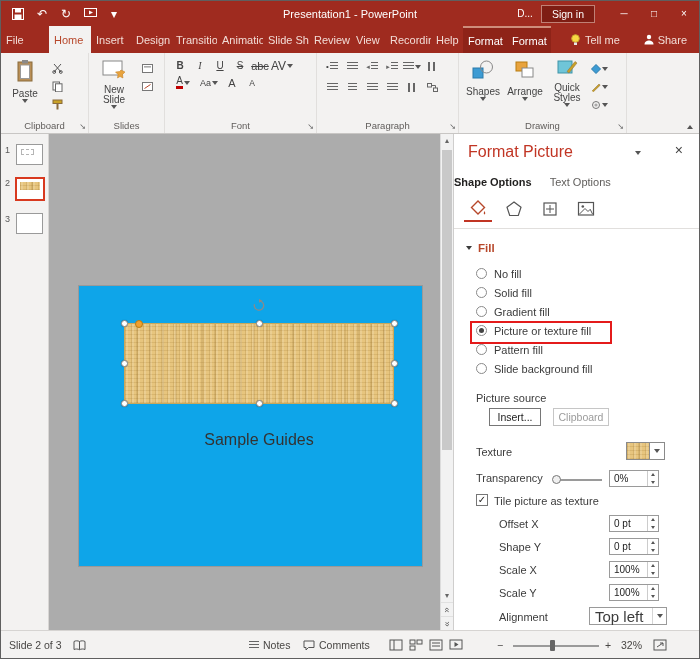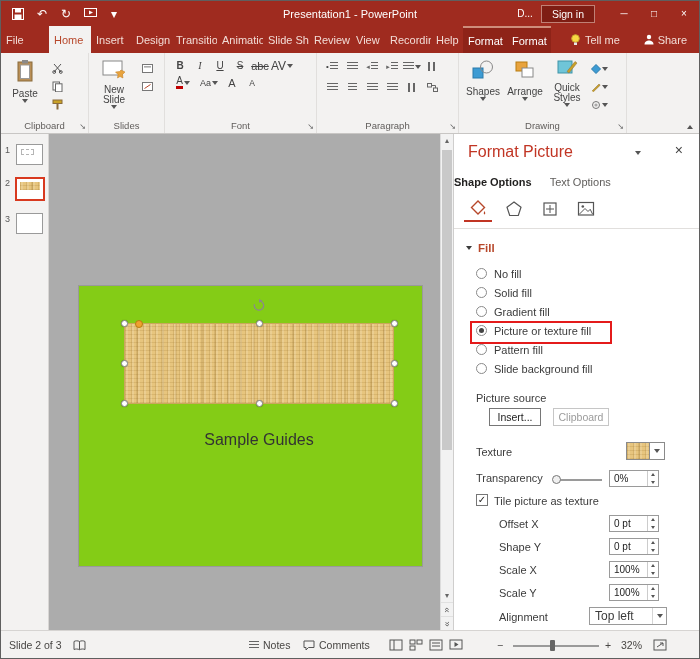--- a/index.html
+++ b/index.html
@@ -49,21 +49,21 @@
     repeating-linear-gradient(90deg,transparent 0 11px,rgba(120,85,25,0.14) 11px 13px)}
 
   
   .workspace{position:absolute;top:133px;left:0;right:0;bottom:28px;display:flex}
   .thumbs{width:48px;background:#F3F2F1;border-right:1px solid #D8D6D4;padding-top:10px;flex:none}
   .thumb{display:flex;margin:0 3px 12px 4px;cursor:pointer}
   .tnum{width:11px;font-size:9px;color:#5A5A5A;padding-top:1px}
   .tbox{width:27px;height:21px;background:#fff;border:1px solid #9A9A9A;position:relative}
   .thumb.selected .tbox{border:2px solid #D8391F;width:31px;height:24px}
   .canvas{flex:1;position:relative;background:#ACACAC;overflow:hidden}
-  .slide{position:absolute;left:30px;top:152px;width:343px;height:280px;background:#84cc16;box-shadow:0 0 0 1px #999}
+  .slide{position:absolute;left:30px;top:152px;width:343px;height:280px;background:#0ea5e9;box-shadow:0 0 0 1px #999}
   .shape{position:absolute;left:45px;top:37px;width:270px;height:81px;border:1px solid #C9A85C;cursor:move}
   .h{position:absolute;width:7px;height:7px;border-radius:50%;background:#fff;border:1px solid #8A8A8A;box-shadow:0 0 1px rgba(0,0,0,.35);cursor:pointer}
   .adj{position:absolute;width:8px;height:8px;border-radius:50%;background:#F0A030;border:1px solid #B97C10;cursor:pointer}
   .rot{position:absolute;left:50%;top:-26px;transform:translateX(-50%);cursor:pointer}
   .caption{position:absolute;left:45px;top:145px;width:270px;text-align:center;font-size:16px;color:#333}
   .vscroll{position:absolute;top:0;right:0;bottom:0;width:13px;background:#F2F2F2;border-left:1px solid #DCDCDC;display:flex;flex-direction:column;align-items:center}
   .varrow{height:13px;width:100%;display:flex;align-items:center;justify-content:center;font-size:8px;color:#666;cursor:pointer}
   .vtrack{flex:1;width:100%;position:relative}
   .vthumb{position:absolute;left:1px;right:1px;top:3px;height:300px;background:#C9C9C9;cursor:pointer}
   .dblbtn{height:14px;width:100%;display:flex;align-items:center;justify-content:center;font-size:9px;color:#555;border-top:1px solid #E0E0E0;cursor:pointer}
@@ -90,21 +90,21 @@
   .annot{position:absolute;left:16px;top:187px;width:142px;height:23px;border:2px solid #E41B1B;pointer-events:none;z-index:5}
   .plabel{position:absolute;color:#3B3B3B}
   .btn{position:absolute;height:18px;background:#fff;border:1px solid #767676;font-size:10.5px;display:flex;align-items:center;justify-content:center;color:#222;font-family:inherit;cursor:pointer}
   .btn.disabled{color:#9B9B9B;border-color:#C6C6C6}
   .spin{position:absolute;height:17px;width:50px;background:#fff;border:1px solid #9A9A9A;display:flex}
   .sval{flex:1;font-size:10px;display:flex;align-items:center;padding-left:4px;color:#222}
   .sarrows{width:11px;border-left:1px solid #CCC;display:flex;flex-direction:column}
   .sa{flex:1;display:flex;align-items:center;justify-content:center;cursor:pointer}
   .sa .stri{border-left-width:2.5px;border-right-width:2.5px;border-bottom-width:3px}
   .sa .strid{border-left-width:2.5px;border-right-width:2.5px;border-top-width:3px}
-  .drop{position:absolute;height:18px;background:#fff;border:1px solid #9A9A9A;display:flex;align-items:center;font-size:12px;cursor:pointer}
+  .drop{position:absolute;height:18px;background:#fff;border:1px solid #9A9A9A;display:flex;align-items:center;font-size:15px;cursor:pointer}
   .dval{flex:1;padding-left:5px}
   .dbtn{width:14px;height:100%;display:flex;align-items:center;justify-content:center;border-left:1px solid #D5D5D5}
   .checkbox{position:absolute;width:12px;height:12px;border:1px solid #767676;background:#fff;display:flex;align-items:center;justify-content:center;font-size:10px;color:#201F1E;line-height:1;cursor:pointer}
   .slider-track{position:absolute;height:2px;background:#9A9A9A}
   .slider-handle{position:absolute;width:9px;height:9px;border-radius:50%;background:#F0F0F0;border:1px solid #777;cursor:pointer}
 
   
   .statusbar{position:absolute;left:0;right:0;bottom:0;height:28px;background:#F3F2F1;border-top:1px solid #D6D4D2;font-size:10.5px;color:#484644}
   .sb{position:absolute;top:0;height:28px;display:flex;align-items:center;gap:4px;cursor:default}
   .sbc{cursor:pointer}

